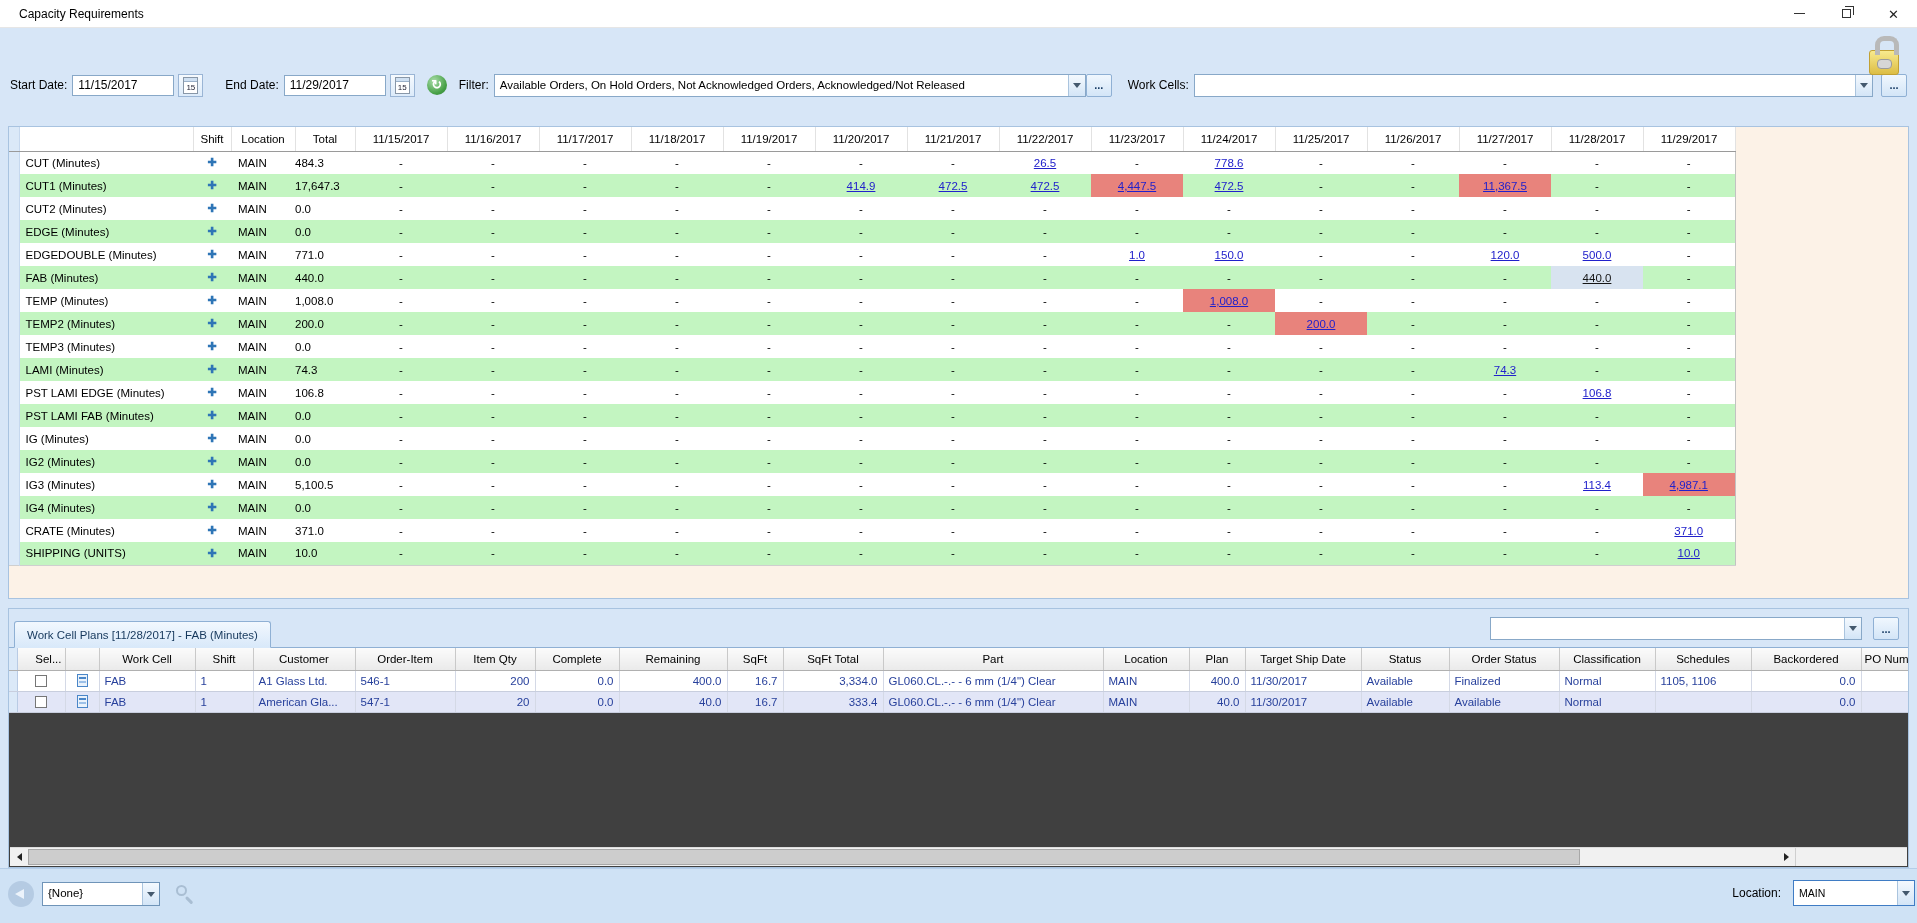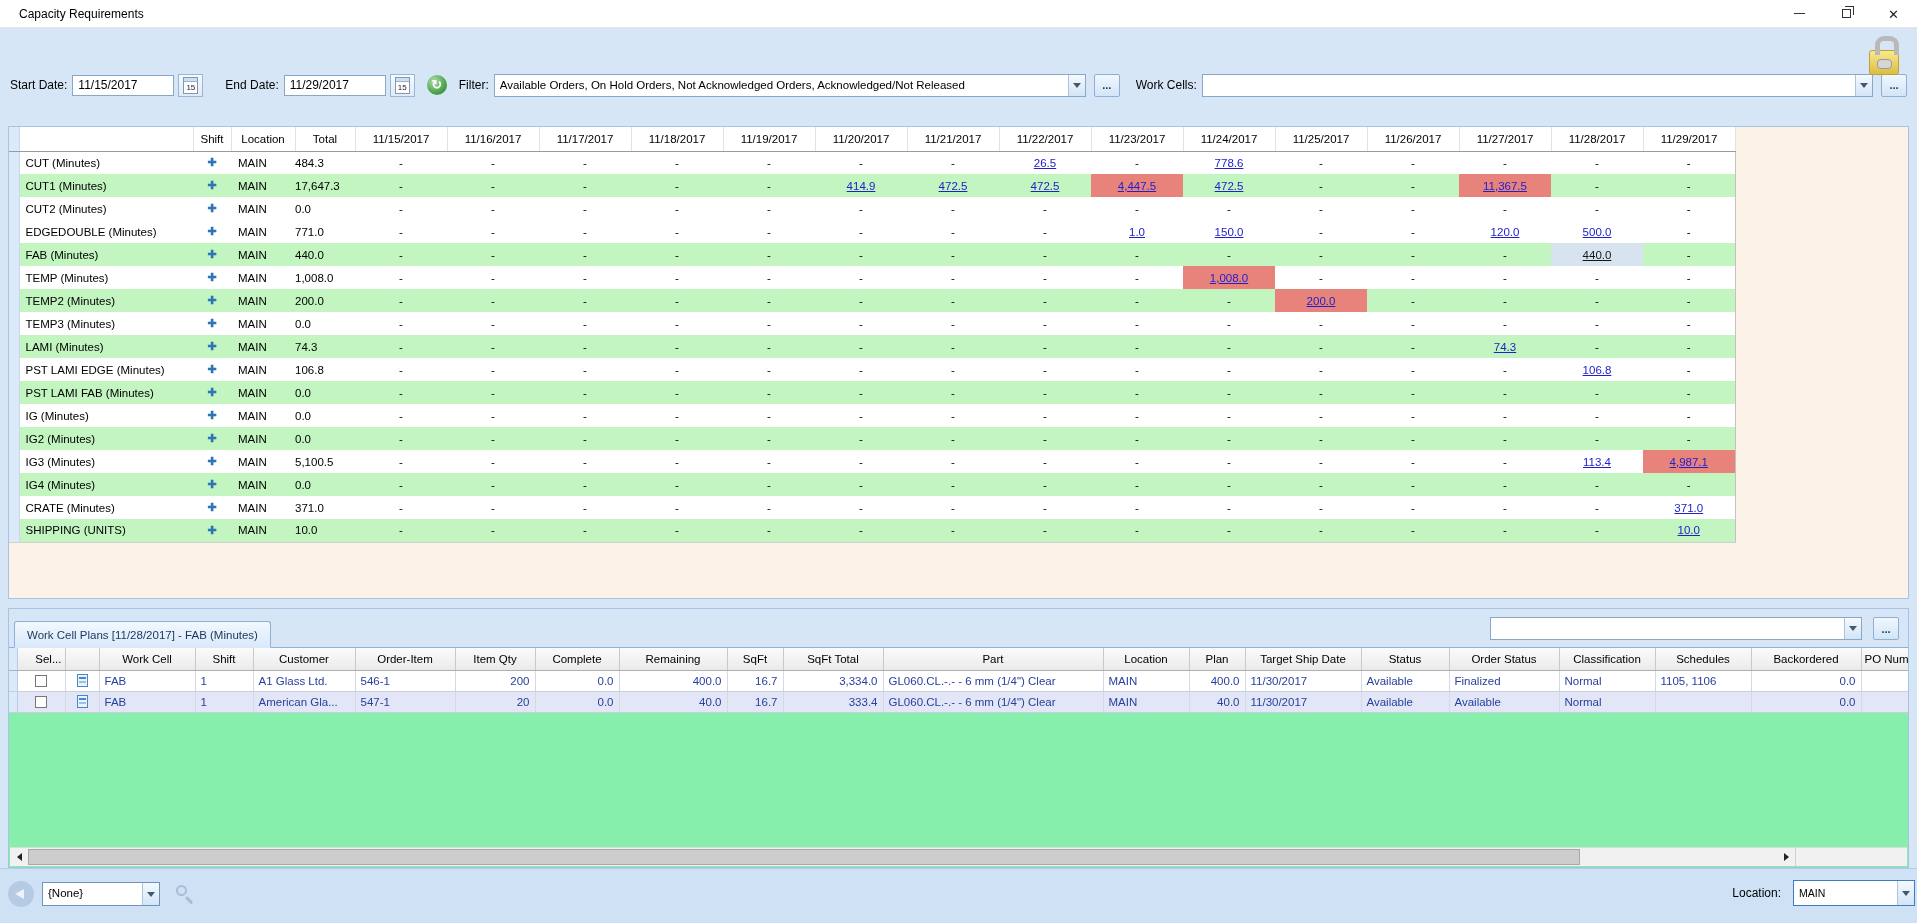--- a/index.html
+++ b/index.html
@@ -41,21 +41,21 @@
   .refresh{width:20px;height:20px;border-radius:50%;margin:0 12px 0 12px;position:relative;cursor:pointer;
         background:radial-gradient(circle at 35% 30%,#9ad49a 10%,#46a046 65%,#2e7d32)}
   .refresh::before{content:"\21BB";position:absolute;inset:0;color:#fff;font-size:13px;line-height:20px;
         text-align:center;font-weight:bold}
   .combo{height:23px;background:#fff;border:1px solid #88a8c8;display:flex;align-items:stretch;cursor:pointer}
   .combo-text{flex:1;font-size:11.5px;padding:4px 5px 0 5px;white-space:nowrap;overflow:hidden;color:#000}
   .dd-btn{width:17px;border-left:1px solid #aac4de;background:linear-gradient(#f4f9fe,#d3e5f7);
         display:flex;align-items:center;justify-content:center}
   .dd-arrow{width:0;height:0;border-left:4px solid transparent;border-right:4px solid transparent;
         border-top:5px solid #44596e}
-  .filter-combo{width:592px;margin-right:8px}
+  .filter-combo{width:592px;margin-right:0}
   .more-btn{width:26px;height:23px;border:1px solid #8fb0d4;background:linear-gradient(#f0f7fe,#d3e5f7);
         border-radius:2px;font-size:11px;font-weight:bold;color:#1a3e66;line-height:14px;padding:0;
         font-family:inherit;cursor:pointer}
   .wcl{margin-left:16px}
   .wc-combo{flex:1;margin-right:8px}
 
   
   .top-panel{position:absolute;top:98px;left:8px;width:1901px;height:473px;background:#fcf2e7;
         border:1px solid #a8c3e0;overflow:hidden}
   .cap-grid{border-collapse:collapse;table-layout:fixed;width:1726px;background:#fff;
@@ -70,21 +70,21 @@
   .cap-grid td.sel .link{color:#151515}
   .cap-grid td.lbl{padding-left:6px}
   .cap-grid td.shift{text-align:center}
   .cap-grid td.loc{padding-left:7px}
   .cap-grid td.tot{padding-right:9px}
   .cap-grid td.val{text-align:center}
   .plus{color:#2e75b6;font-size:11px;font-weight:bold;cursor:pointer}
   .link{color:#2121cb;text-decoration:underline;cursor:pointer}
 
   
-  .bottom-panel{position:absolute;top:580px;left:8px;width:1901px;height:260px;background:#86efac;
+  .bottom-panel{position:absolute;top:580px;left:8px;width:1901px;height:260px;background:#404040;
         border:1px solid #a8c3e0;overflow:hidden}
   .tab-row{height:39px;background:#d7e6f7;border-bottom:1px solid #8fb0d4;position:relative}
   .tab{position:absolute;left:5px;bottom:-1px;height:27px;padding:0 12px;cursor:pointer;
         background:linear-gradient(#f2f8fe,#d9e9fa);border:1px solid #8fb0d4;border-bottom:1px solid #d9e9fa;
         border-radius:3px 3px 0 0;display:flex;align-items:center;font-size:11.5px;color:#16385c}
   .tab-combo{position:absolute;right:46px;top:8px;width:372px}
   .tab-more{position:absolute;right:9px;top:8px}
 
   .plan-grid{border-collapse:collapse;table-layout:fixed;width:1902px;background:#fff;border-bottom:1px solid #b9b9b9}
   .plan-grid th{height:22px;font-size:11.5px;font-weight:normal;color:#000;
@@ -267,20 +267,42 @@
             <td class="val"><span class="link">472.5</span></td>
             <td class="val">-</td>
             <td class="val">-</td>
             <td class="val alert"><span class="link">11,367.5</span></td>
             <td class="val">-</td>
             <td class="val">-</td>
           </tr>
           <tr>
             <td class="ind"></td>
             <td class="lbl">CUT2 (Minutes)</td>
+            <td class="shift"><span class="plus">✚</span></td>
+            <td class="loc">MAIN</td>
+            <td class="tot">0.0</td>
+            <td class="val">-</td>
+            <td class="val">-</td>
+            <td class="val">-</td>
+            <td class="val">-</td>
+            <td class="val">-</td>
+            <td class="val">-</td>
+            <td class="val">-</td>
+            <td class="val">-</td>
+            <td class="val">-</td>
+            <td class="val">-</td>
+            <td class="val">-</td>
+            <td class="val">-</td>
+            <td class="val">-</td>
+            <td class="val">-</td>
+            <td class="val">-</td>
+          </tr>
+          <tr class="green">
+            <td class="ind"></td>
+            <td class="lbl">EDGE (Minutes)</td>
             <td class="shift"><span class="plus">✚</span></td>
             <td class="loc">MAIN</td>
             <td class="tot">0.0</td>
             <td class="val">-</td>
             <td class="val">-</td>
             <td class="val">-</td>
             <td class="val">-</td>
             <td class="val">-</td>
             <td class="val">-</td>
             <td class="val">-</td>

